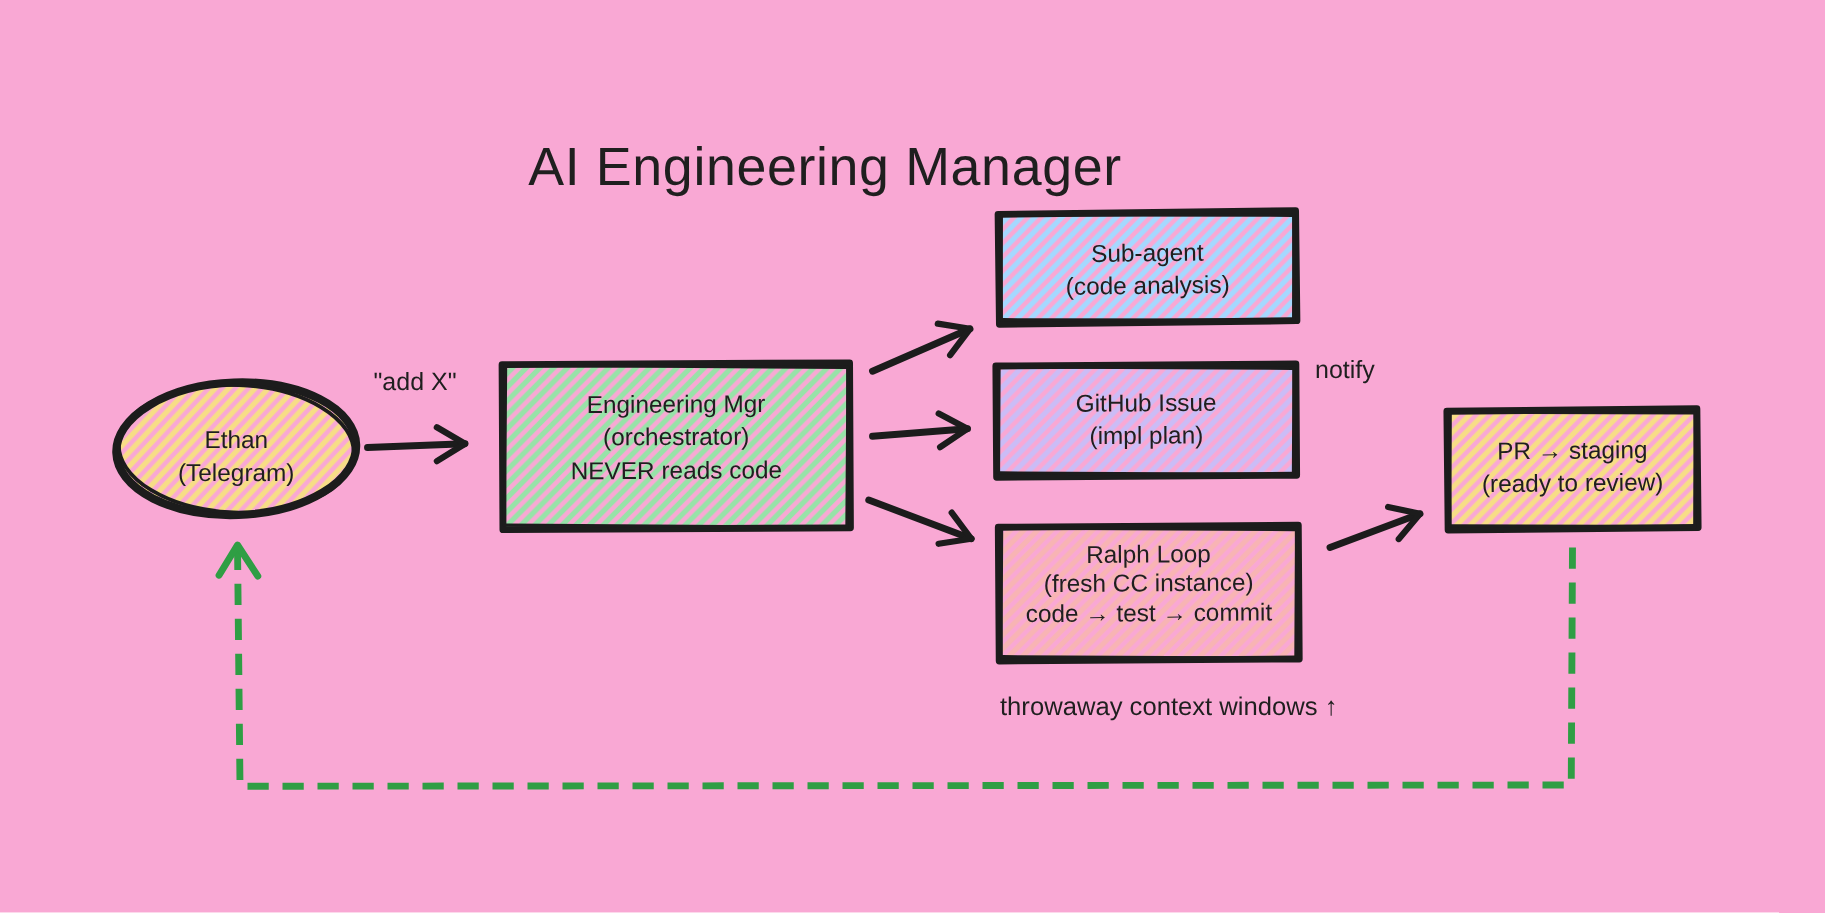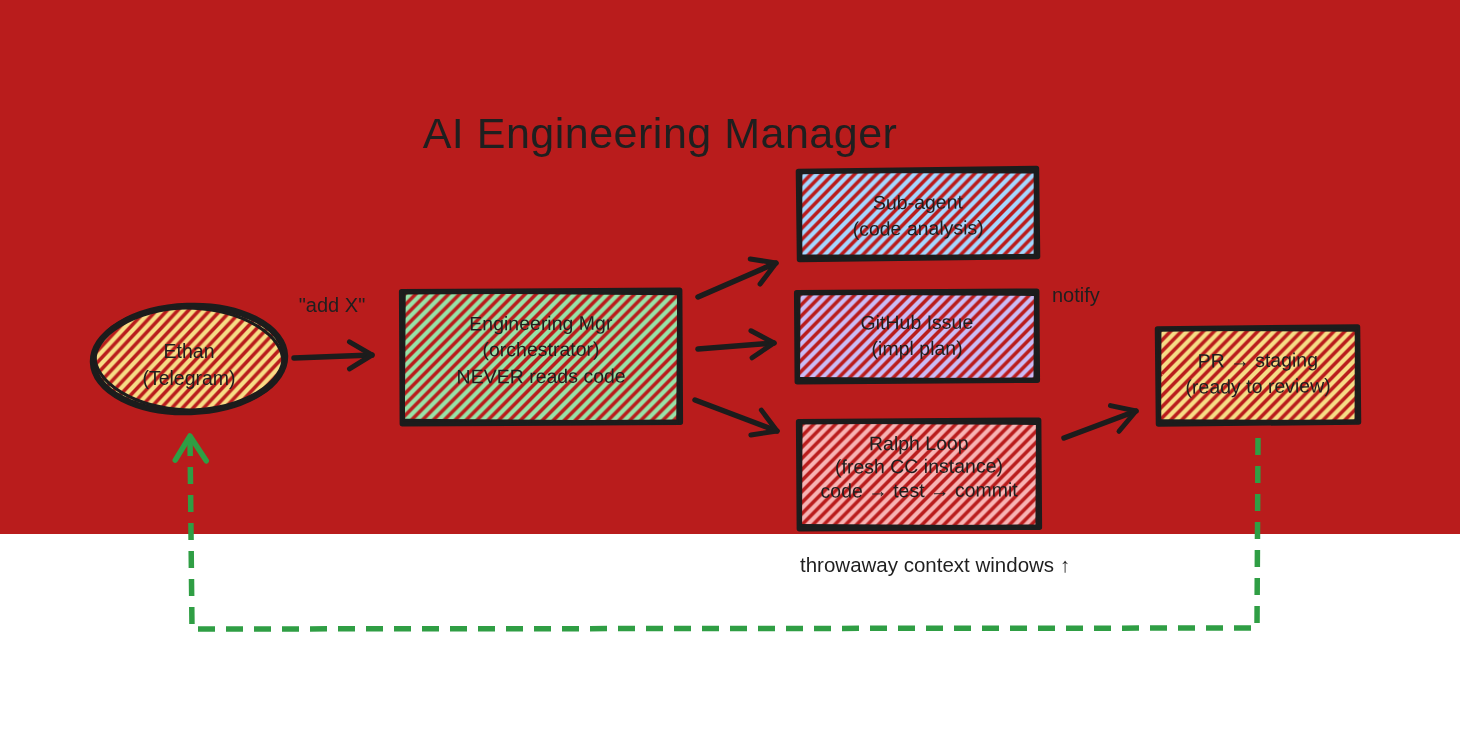--- a/index.html
+++ b/index.html
@@ -7,22 +7,22 @@
     padding: 0;
     background: #ffffff;
     width: 1460px;
     height: 730px;
     overflow: hidden;
     font-family: "Liberation Sans", sans-serif;
   }
   .canvas-wrap {
     position: relative;
     width: 1460px;
-    height: 534px;
-    background: #b91c1c;
+    height: 730px;
+    background: #f9a8d4;
   }
   svg text {
     font-family: "Liberation Sans", sans-serif;
     fill: #1f1f1f;
   }
   text.node-label { font-size: 19.5px; }
   text.diagram-title { font-size: 43px; letter-spacing: 0.5px; }
   text.gray-label { font-size: 20px; }
   text.orange-label { font-size: 20.5px; }
 </style>

